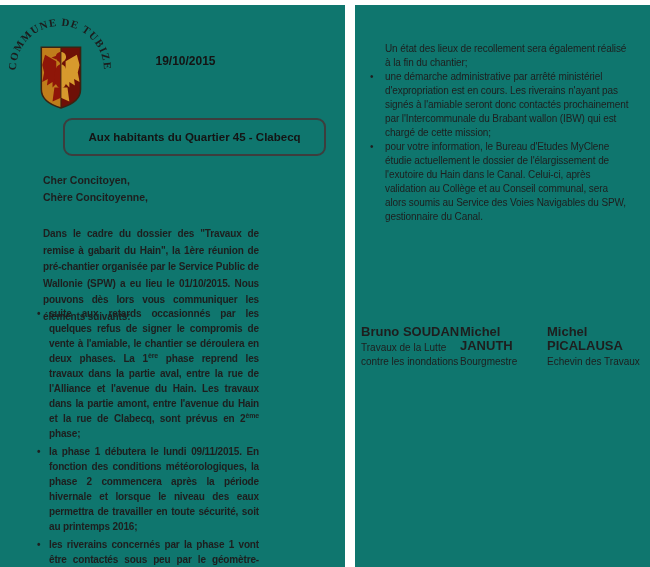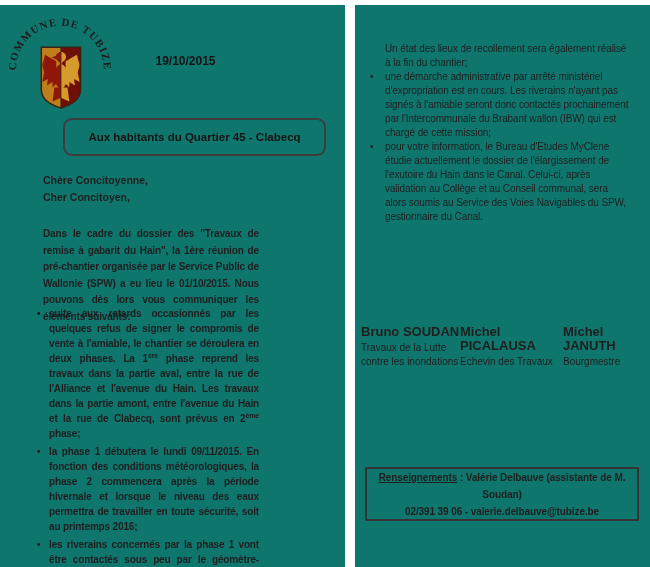--- a/index.html
+++ b/index.html
@@ -128,22 +128,22 @@
 
   <div class="title-block">
     <div class="doc-date">19/10/2015</div>
   </div>
 
   <div class="banner">
     <span>Aux habitants du Quartier 45 - Clabecq</span>
   </div>
 
   <div class="salutation">
+    <div>Cher Concitoyen,</div>
     <div>Chère Concitoyenne,</div>
-    <div>Cher Concitoyen,</div>
   </div>
 
   <div class="intro">Dans le cadre du dossier des "Travaux de remise à gabarit du Hain", la 1ère réunion de pré-chantier organisée par le Service Public de Wallonie (SPW) a eu lieu le 01/10/2015. Nous pouvons dès lors vous communiquer les éléments suivants:</div>
 
   <ul class="bullets-1">
     <li><span>suite aux retards occasionnés par les quelques refus de signer le compromis de vente à l'amiable, le chantier se déroulera en deux phases. La 1</span><sup>ère</sup><span> phase reprend les travaux dans la partie aval, entre la rue de l'Alliance et l'avenue du Hain. Les travaux dans la partie amont, entre l'avenue du Hain et la rue de Clabecq, sont prévus en 2</span><sup>ème</sup><span> phase;</span></li>
     <li>la phase 1 débutera le lundi 09/11/2015. En fonction des conditions météorologiques, la phase 2 commencera après la période hivernale et lorsque le niveau des eaux permettra de travailler en toute sécurité, soit au printemps 2016;</li>
     <li>les riverains concernés par la phase 1 vont être contactés sous peu par le géomètre-expert désigné par la société EECOCUR chargée de la réalisation de ce chantier. Un état des lieux va alors être établi.</li>
   </ul>
 </div>
@@ -158,27 +158,23 @@
     </ul>
   </div>
 
 
   <div class="signatures">
     <div class="signatory sig-col-1">
       <div class="sig-name">Bruno SOUDAN</div>
       <div>Travaux de la Lutte</div>
       <div>contre les inondations</div>
     </div>
+    <div class="signatory sig-col-3">
+      <div class="sig-name">Michel JANUTH</div>
+      <div>Bourgmestre</div>
+    </div>
     <div class="signatory sig-col-2">
       <div class="sig-name">Michel PICALAUSA</div>
       <div>Echevin des Travaux</div>
     </div>
-    <div class="signatory sig-col-3">
-      <div class="sig-name">Michel JANUTH</div>
-      <div>Bourgmestre</div>
-    </div>
   </div>
 
-  <div class="info-box">
-    <div><span class="info-label">Renseignements</span><span> : Valérie Delbauve (assistante de M. Soudan)</span></div>
-    <div>02/391 39 06 - valerie.delbauve@tubize.be</div>
-  </div>
 </div>
 
 </body></html>

